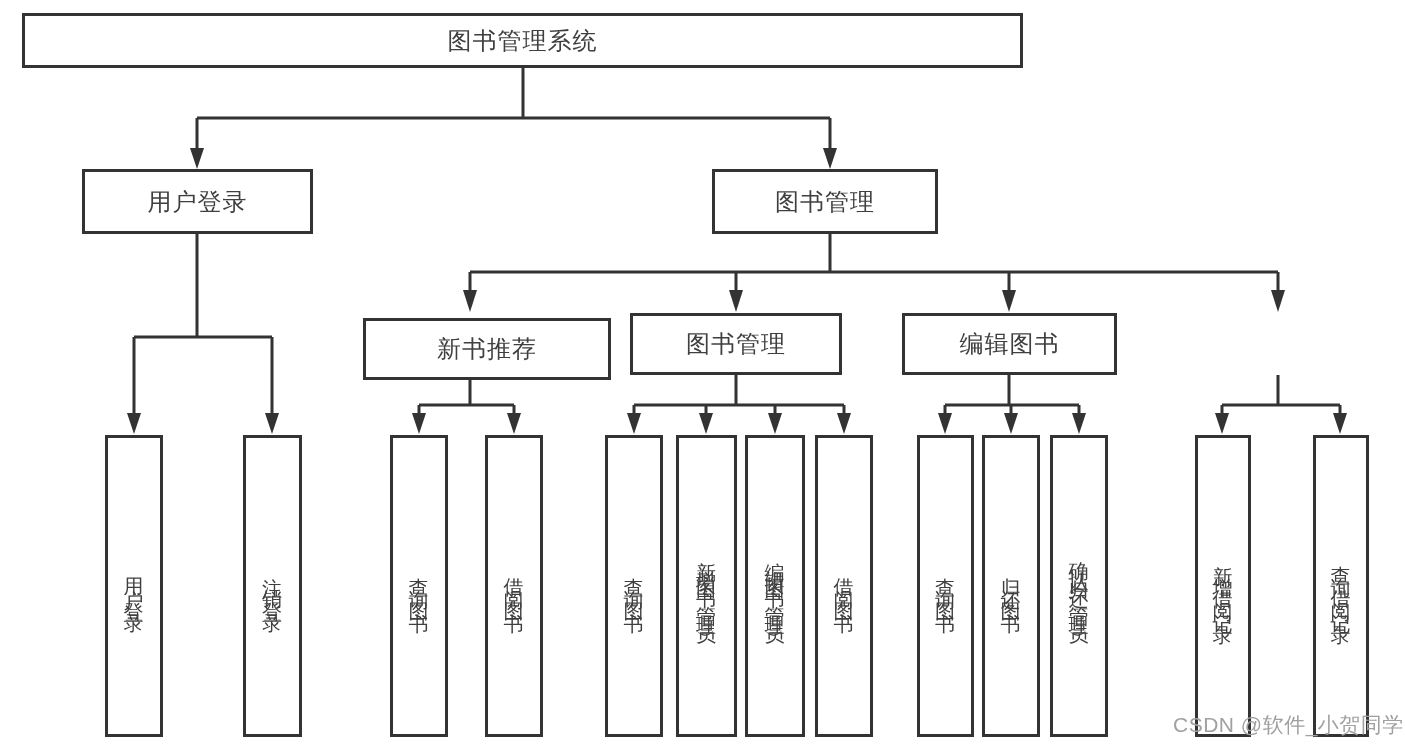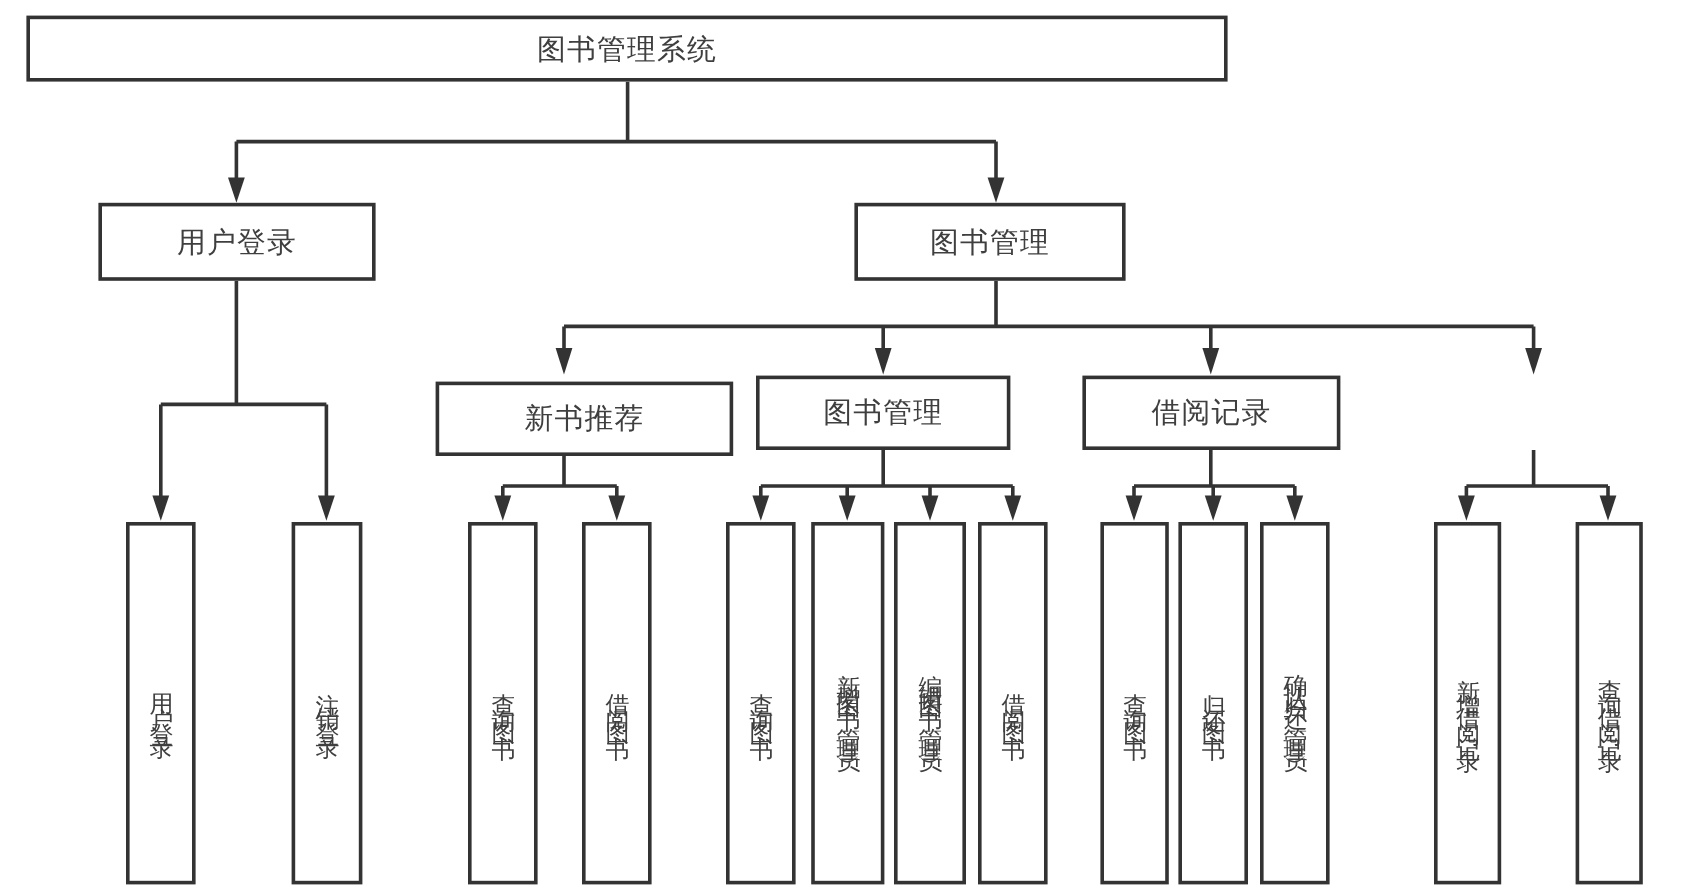--- a/index.html
+++ b/index.html
@@ -117,21 +117,21 @@
     <span>图书管理</span>
   </div>
 
   <div class="hbox" style="left:363px;top:318px;width:248px;height:62px">
     <span>新书推荐</span>
   </div>
   <div class="hbox" style="left:630px;top:313px;width:212px;height:62px">
     <span>图书管理</span>
   </div>
   <div class="hbox" style="left:902px;top:313px;width:215px;height:62px">
-    <span>借阅记录</span>
+    <span>编辑图书</span>
   </div>
 
   <div class="vbox" style="left:105px;width:58px">
     <span class="vtext">用户登录</span>
   </div>
   <div class="vbox" style="left:243px;width:59px">
     <span class="vtext">注销登录</span>
   </div>
 
   <div class="vbox" style="left:390px;width:58px">
@@ -164,13 +164,14 @@
     <span class="vtext long">确认归还（管理员）</span>
   </div>
 
   <div class="vbox" style="left:1195px;width:56px">
     <span class="vtext">新增借阅记录</span>
   </div>
   <div class="vbox" style="left:1313px;width:56px">
     <span class="vtext">查询借阅记录</span>
   </div>
 
+  <div id="watermark">CSDN @软件_小贺同学</div>
 </div>
 
 </body></html>

